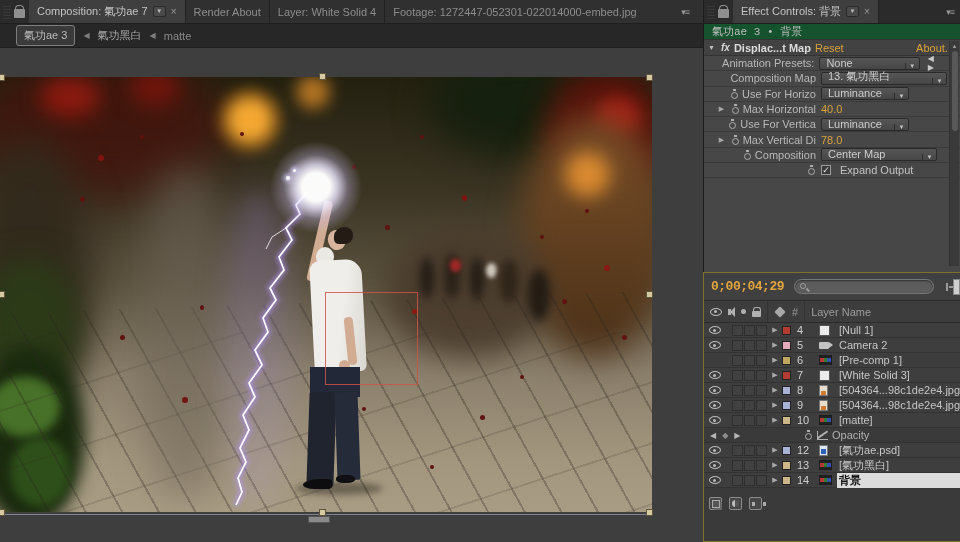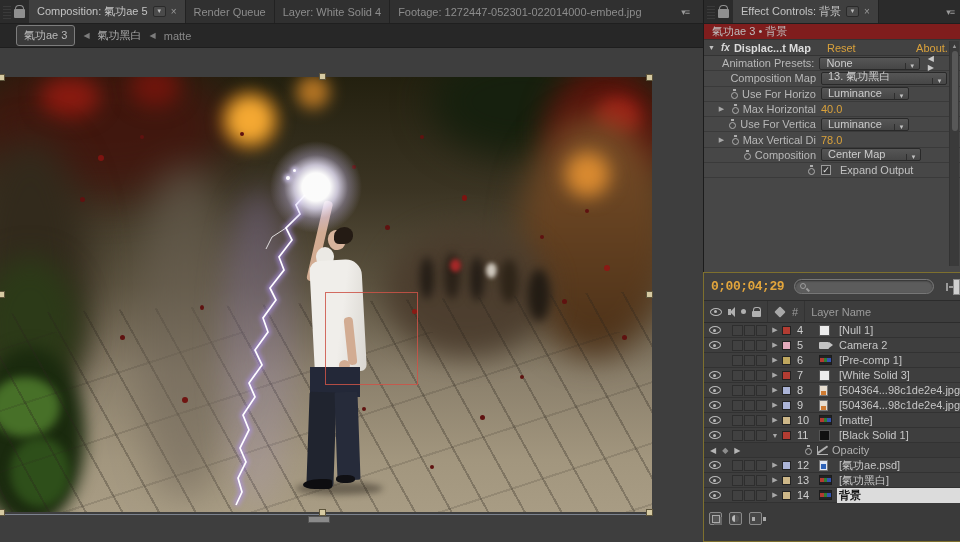--- a/index.html
+++ b/index.html
@@ -42,21 +42,21 @@
     background:radial-gradient(circle, rgba(255,255,255,.98) 0 14px, rgba(235,230,255,.8) 22px, rgba(200,190,240,.35) 32px, rgba(160,150,220,0) 46px); }
   .sparkle { position:absolute; border-radius:50%; background:#fff; box-shadow:0 0 4px 2px rgba(220,210,255,.8); z-index:21; }
   #lightning-svg { position:absolute; left:0; top:0; z-index:19; }
   
   .man { position:absolute; z-index:18; }
   
   #comp-scroll-line { position:absolute; left:0; top:466px; width:648px; height:1px; background:#8d95a3; opacity:.8; }
   #comp-scroll-thumb { position:absolute; left:308px; top:468px; width:22px; height:7px; background:#8a8a8a; border:1px solid #555; }
   
   #fx-panel { position:absolute; left:703px; top:24px; width:257px; height:248px; background:#474747; border-left:1px solid #1c1c1c; }
-  #fx-context { height:16px; display:flex; align-items:center; padding-left:8px; color:#bdbdbd; background:#7f1d1d; border-bottom:1px solid #333; }
+  #fx-context { height:16px; display:flex; align-items:center; padding-left:8px; color:#bdbdbd; background:#14532d; border-bottom:1px solid #333;font-family:Liberation Mono, monospace; }
   #fx-header { height:16px; display:flex; align-items:center; gap:4px; padding-left:4px; background:#424242; border-bottom:1px solid #333; }
   .tri { font-size:7px; color:#c0c0c0; width:9px; }
   .fxbadge { font-style:italic; font-weight:bold; color:#d5d5d5; font-size:10px; }
   .fxname { font-weight:bold; color:#dcdcdc; }
   .orange { color:#d9a13b; }
   #fx-about { margin-left:auto; margin-right:6px; }
   .fx-row { height:15.3px; display:flex; align-items:center; border-bottom:1px solid #3a3a3a; padding-right:12px; }
   .fx-left { width:112px; display:flex; justify-content:flex-end; align-items:center; gap:3px; color:#b8b8b8; white-space:nowrap; }
   .fx-ctrl { display:flex; align-items:center; gap:4px; margin-left:5px; }
   .dd { height:13px; display:flex; align-items:flex-end; border:1px solid #292929; border-radius:2px; background:linear-gradient(#565656,#464646); color:#cccccc; }
@@ -127,26 +127,26 @@
 </style>
 </head>
 <body>
 
 <div id="app">
 
   <div class="tabbar" id="tabbar-left">
     <div class="grip"></div>
     <div class="locky"></div>
     <div class="tab active">
-      <span>Composition: 氣功ae 5</span>
+      <span>Composition: 氣功ae 7</span>
       <span class="ddbox">▼</span>
       <span class="closex">×</span>
     </div>
     <div class="tab">
-      <span>Render Queue</span>
+      <span>Render About</span>
     </div>
     <div class="tab">
       <span>Layer: White Solid 4</span>
     </div>
     <div class="tab" style="border-right:none; flex:1;">
       <span>Footage: 1272447-052301-022014000-embed.jpg</span>
       <span class="panelmenu">▾≡</span>
     </div>
   </div>
 
@@ -270,21 +270,21 @@
     <div id="comp-scroll-line"></div>
     <div id="comp-scroll-thumb"></div>
   </div>
 
   <div id="fx-panel">
     <div id="fx-context">氣功ae 3 • 背景</div>
     <div id="fx-header">
       <span class="tri">▼</span>
       <span class="fxbadge">fx</span>
       <span class="fxname">Displac...t Map</span>
-      <span class="orange" style="margin-left:12px">Reset</span>
+      <span class="orange" style="margin-left:0">Reset</span>
       <span class="orange" id="fx-about">About...</span>
     </div>
 
     <div class="fx-row">
       <div class="fx-left">
           <span>Animation Presets:</span>
         </div>
       <div class="fx-ctrl">
         <div class="dd" style="width:102px">
           <span class="dd-val">None</span>
@@ -353,21 +353,21 @@
           <span class="orange">78.0</span>
         </div>
     </div>
 
     <div class="fx-row">
       <div class="fx-left">
           <span class="sw"></span>
           <span>Composition</span>
         </div>
       <div class="fx-ctrl">
-        <div class="dd" style="width:100px">
+        <div class="dd" style="width:116px">
           <span class="dd-val">Center Map</span>
           <span class="dd-arr">▼</span>
         </div>
       </div>
     </div>
 
 
     <div class="fx-row">
       <div class="fx-left">
           <span class="sw"></span>
@@ -533,37 +533,20 @@
           </span>
         <span class="cell-exp">▶</span>
         <span class="cell-swatch" style="background: rgb(205, 183, 136);"></span>
         <span class="cell-num">10</span>
         <span class="cell-icon">
             <span class="i-comp"></span>
           </span>
         <span class="cell-name">[matte]</span>
       </div>
 
-      <div class="tl-row">
-        <span class="cell-eye">
-            <span class="i-eye"></span>
-          </span>
-        <span class="cell-switches">
-            <span class="swbox"></span>
-            <span class="swbox"></span>
-            <span class="swbox"></span>
-          </span>
-        <span class="cell-exp">▼</span>
-        <span class="cell-swatch" style="background: rgb(178, 60, 50);"></span>
-        <span class="cell-num">11</span>
-        <span class="cell-icon">
-            <span class="i-solid black"></span>
-          </span>
-        <span class="cell-name">[Black Solid 1]</span>
-      </div>
 
       <div class="prop-row">
         <span class="kf-nav">
           <span>◀</span>
           <span class="kf-diamond">◆</span>
           <span>▶</span>
         </span>
         <span class="sw"></span>
         <span class="i-graph"></span>
         <span style="color:#b0b0b0">Opacity</span>

